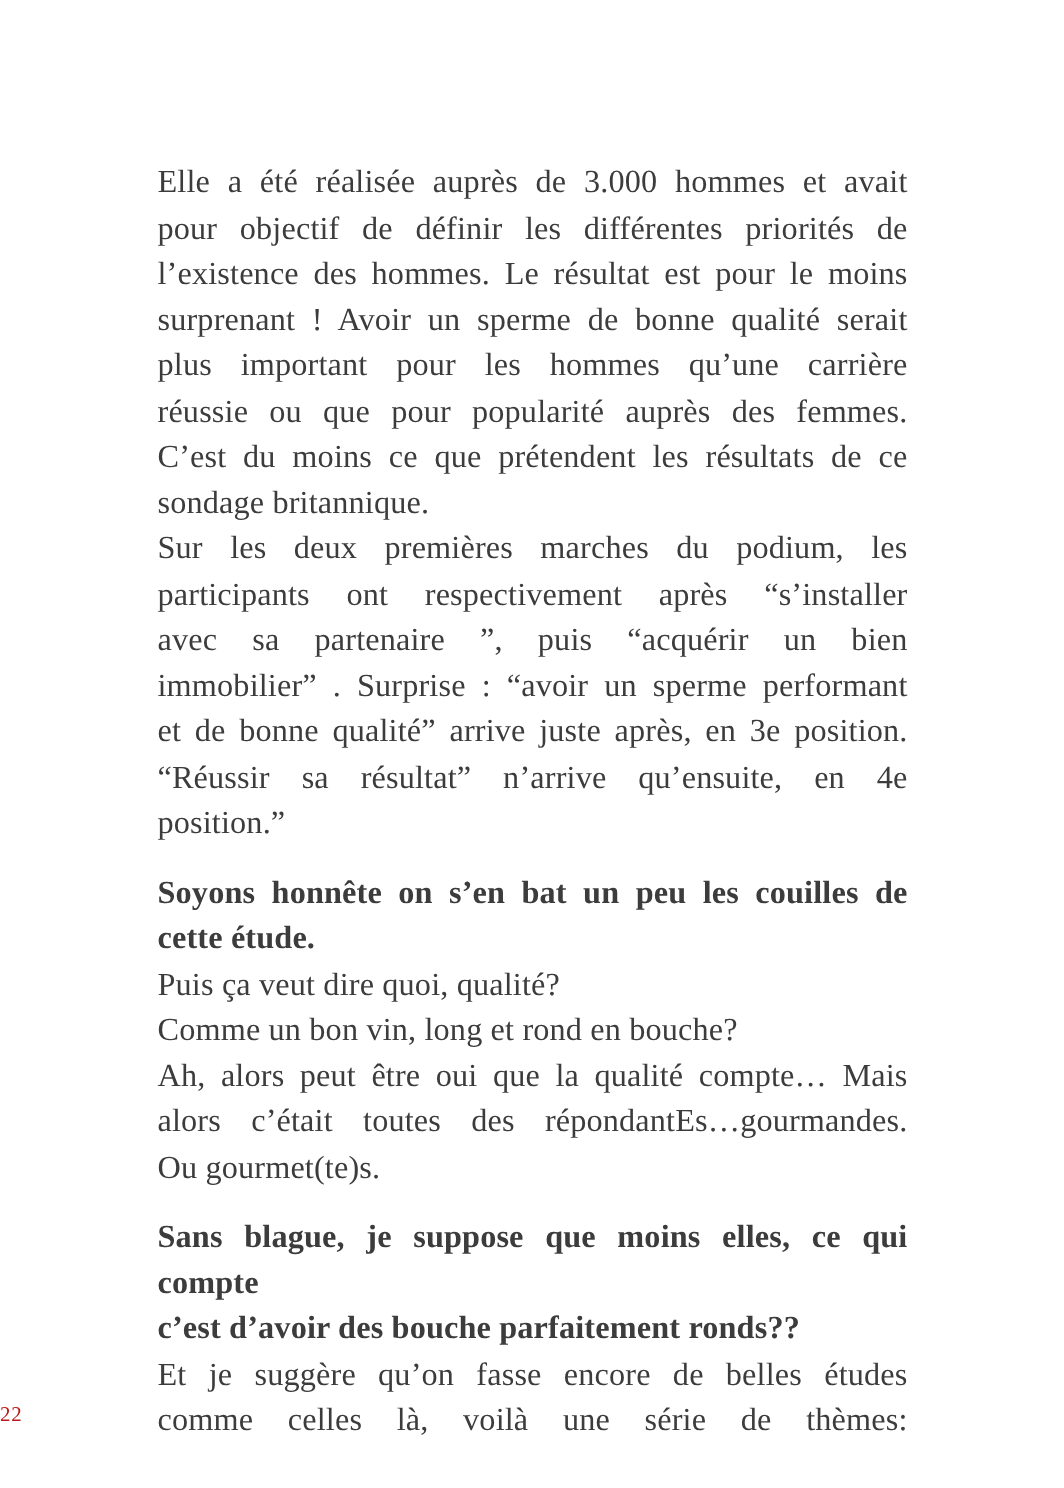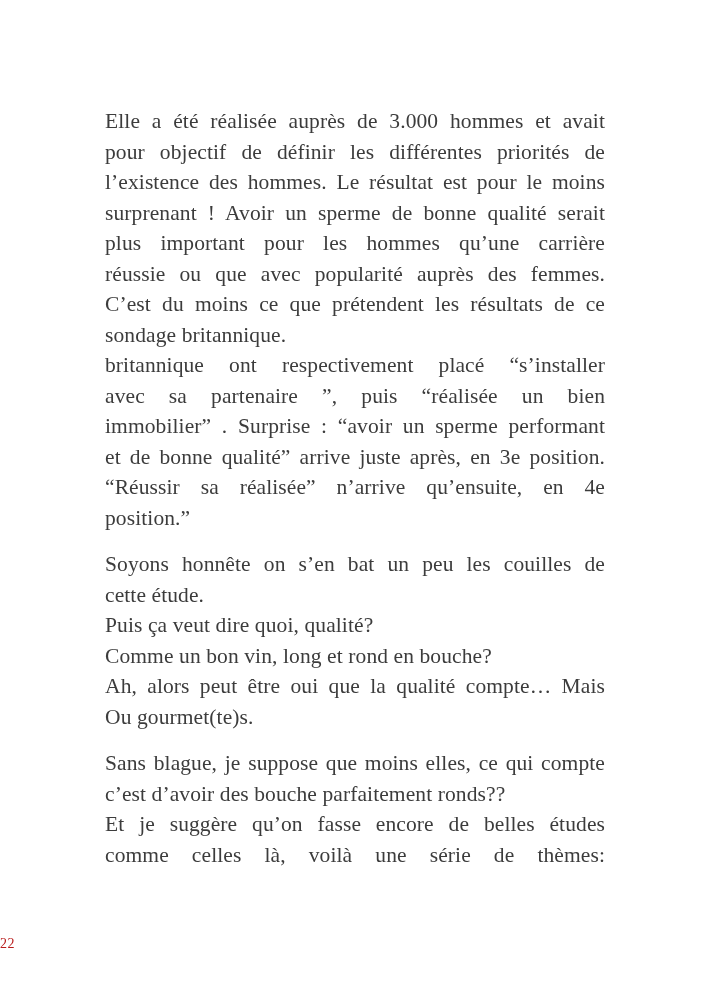--- a/index.html
+++ b/index.html
@@ -23,20 +23,21 @@
     font-size: 21.5px;
     line-height: 30.5px;
     color: #3c3c3c;
     letter-spacing: 0.1px;
   }
   .paragraph {
     margin: 0;
   }
   .paragraph.gap {
     margin-top: 16px;
+    font-weight: bold;
   }
   .line {
     text-align: justify;
     text-align-last: justify;
     white-space: normal;
   }
   .line.last {
     text-align-last: left;
   }
   .page-number {
@@ -53,44 +54,46 @@
 <body>
 
 <div class="page">
   <div class="text-block">
       <div class="paragraph">
         <div class="line">Elle a été réalisée auprès de 3.000 hommes et avait</div>
         <div class="line">pour objectif de définir les différentes priorités de</div>
         <div class="line">l’existence des hommes. Le résultat est pour le moins</div>
         <div class="line">surprenant ! Avoir un sperme de bonne qualité serait</div>
         <div class="line">plus important pour les hommes qu’une carrière</div>
-        <div class="line">réussie ou que avec popularité auprès des femmes.</div>
+        <div class="line">réussie ou que pour popularité auprès des femmes.</div>
         <div class="line">C’est du moins ce que prétendent les résultats de ce</div>
         <div class="line last">sondage britannique.</div>
       </div>
       <div class="paragraph">
-        <div class="line">britannique ont respectivement placé “s’installer</div>
-        <div class="line">avec sa partenaire ”, puis “réalisée un bien</div>
+        <div class="line">Sur les deux premières marches du podium, les</div>
+        <div class="line">participants ont respectivement après “s’installer</div>
+        <div class="line">avec sa partenaire ”, puis “acquérir un bien</div>
         <div class="line">immobilier” . Surprise : “avoir un sperme performant</div>
         <div class="line">et de bonne qualité” arrive juste après, en 3e position.</div>
-        <div class="line">“Réussir sa réalisée” n’arrive qu’ensuite, en 4e</div>
+        <div class="line">“Réussir sa résultat” n’arrive qu’ensuite, en 4e</div>
         <div class="line last">position.”</div>
       </div>
       <div class="paragraph gap">
         <div class="line">Soyons honnête on s’en bat un peu les couilles de</div>
         <div class="line last">cette étude.</div>
       </div>
       <div class="paragraph">
         <div class="line last">Puis ça veut dire quoi, qualité?</div>
       </div>
       <div class="paragraph">
         <div class="line last">Comme un bon vin, long et rond en bouche?</div>
       </div>
       <div class="paragraph">
         <div class="line">Ah, alors peut être oui que la qualité compte… Mais</div>
+        <div class="line">alors c’était toutes des répondantEs…gourmandes.</div>
         <div class="line last">Ou gourmet(te)s.</div>
       </div>
       <div class="paragraph gap">
         <div class="line">Sans blague, je suppose que moins elles, ce qui compte</div>
         <div class="line last">c’est d’avoir des bouche parfaitement ronds??</div>
       </div>
       <div class="paragraph">
         <div class="line">Et je suggère qu’on fasse encore de belles études</div>
         <div class="line">comme celles là, voilà une série de thèmes:</div>
       </div>

